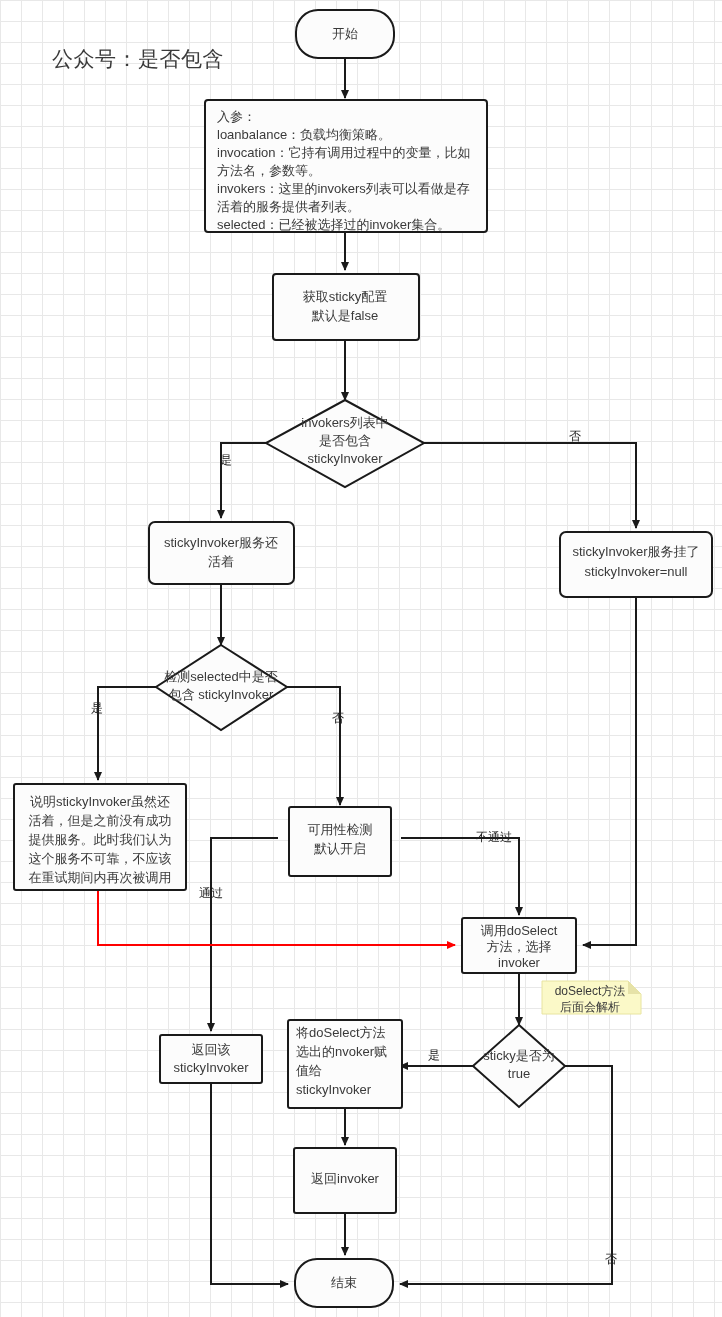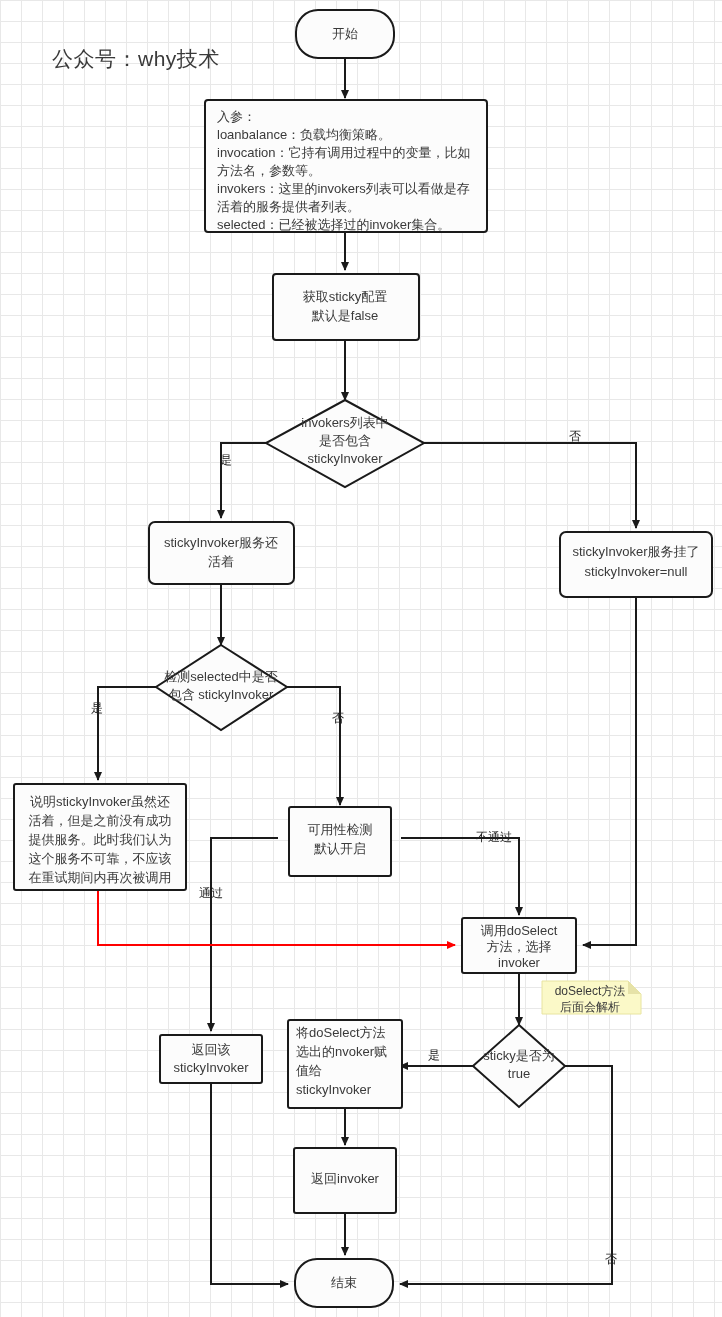--- a/index.html
+++ b/index.html
@@ -70,21 +70,21 @@
     color: #3a3a3a;
     white-space: nowrap;
     letter-spacing: 0.5px;
   }
 </style>
 </head>
 <body>
 
 <div id="canvas">
 
-  <div class="watermark">公众号：why技术</div>
+  <div class="watermark">公众号：是否包含</div>
 
   <svg id="flow" viewBox="0 0 722 1317">
     <defs>
       <marker id="arrow" markerWidth="10" markerHeight="10" refX="8" refY="4" orient="auto" markerUnits="userSpaceOnUse">
         <path d="M0,0 L9,4 L0,8 z" fill="#1a1a1a"></path>
       </marker>
       <marker id="arrow-red" markerWidth="10" markerHeight="10" refX="8" refY="4" orient="auto" markerUnits="userSpaceOnUse">
         <path d="M0,0 L9,4 L0,8 z" fill="#ff0000"></path>
       </marker>
     </defs>

